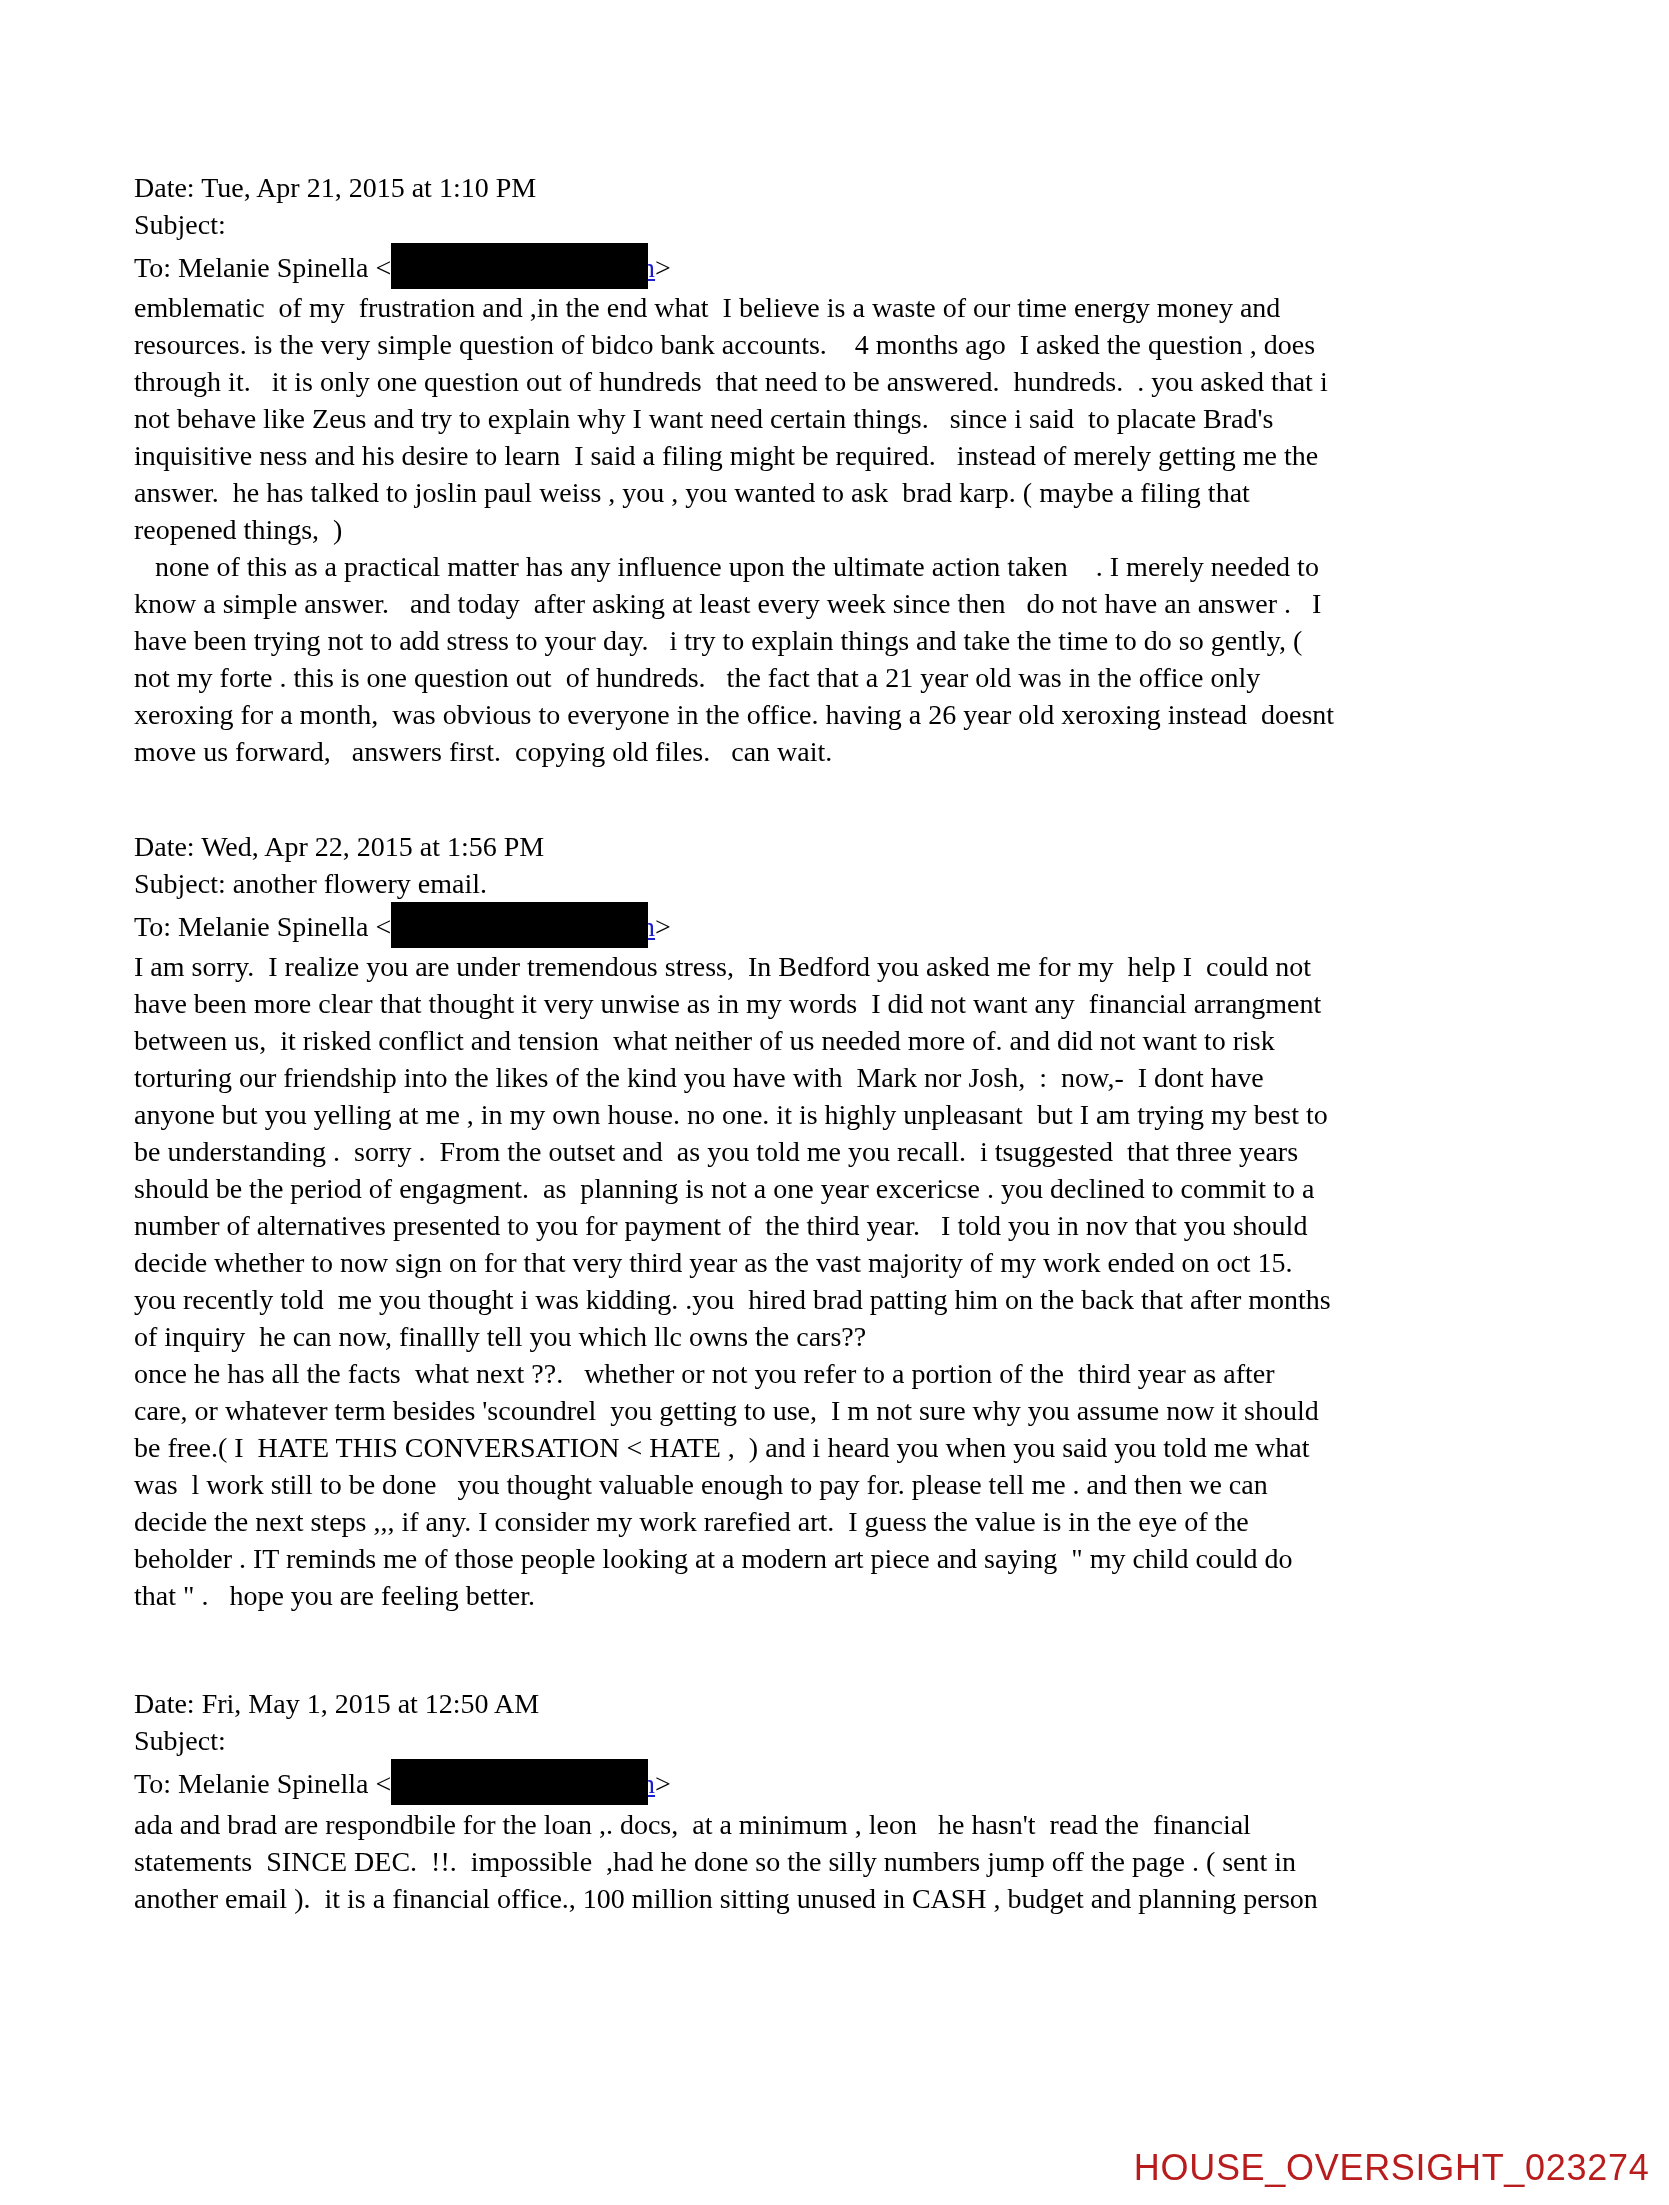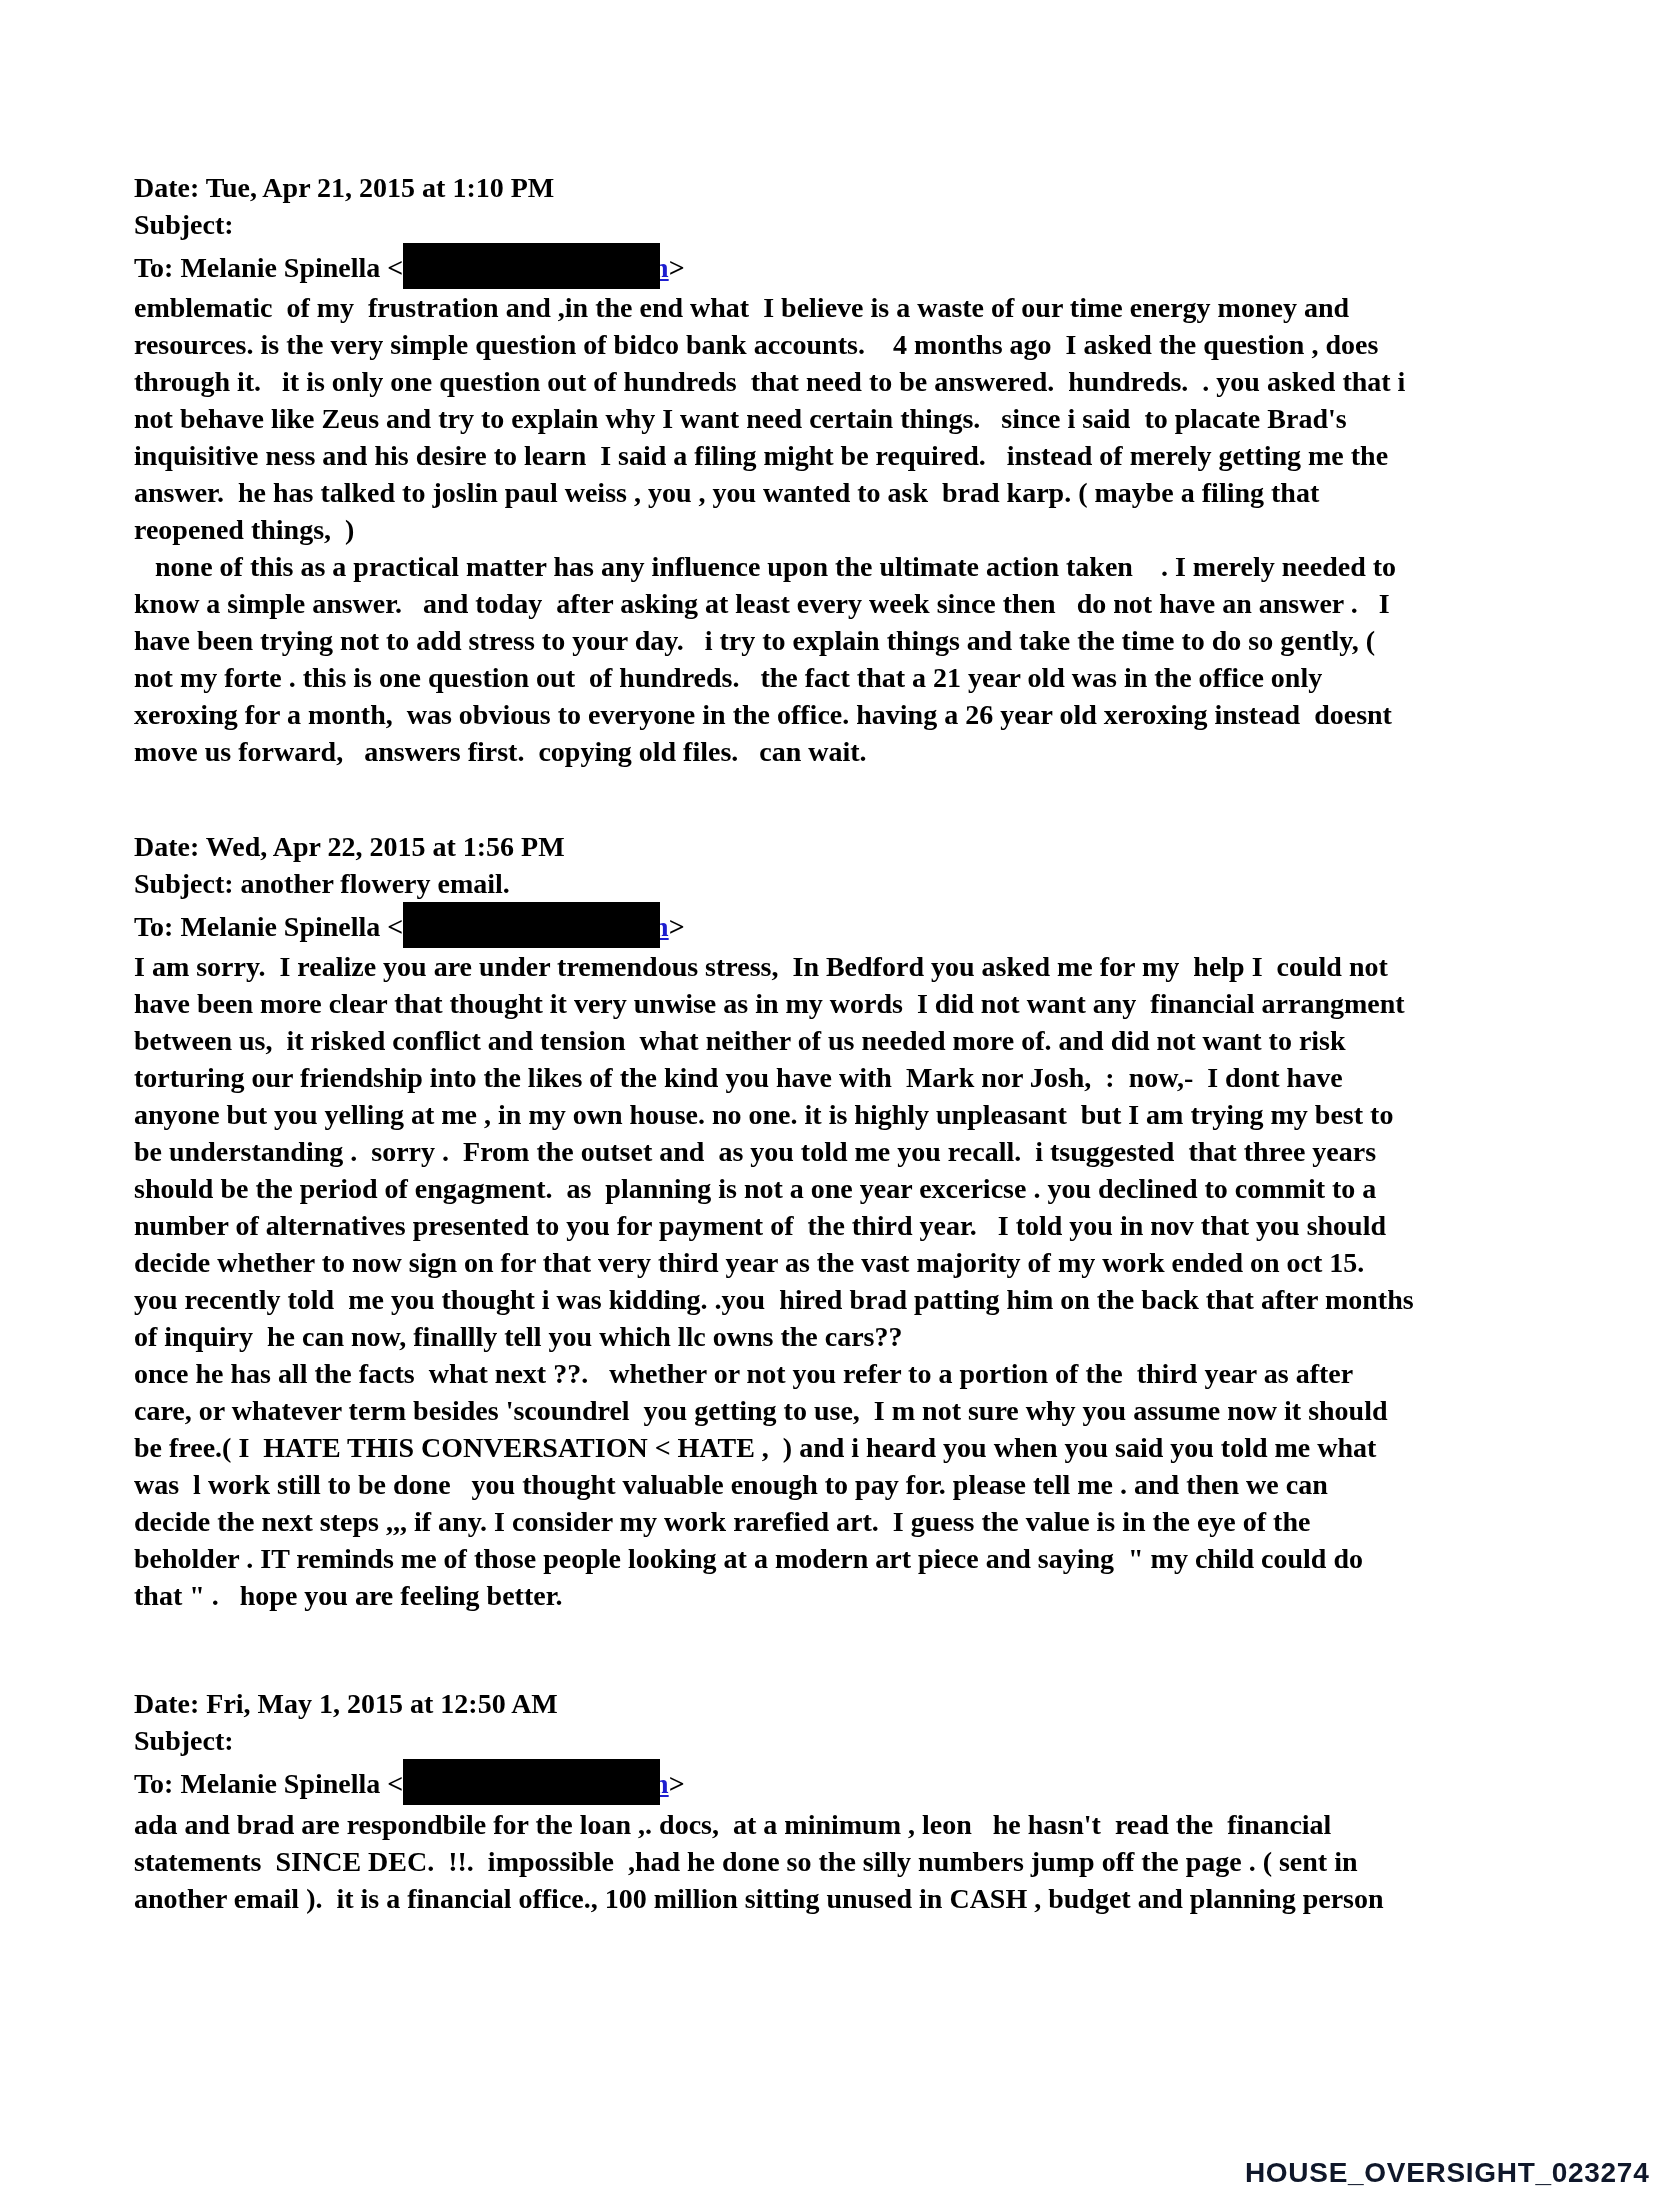--- a/index.html
+++ b/index.html
@@ -8,21 +8,20 @@
     background: #ffffff;
   }
   .page {
     position: relative;
     width: 1669px;
     height: 2205px;
     background: #ffffff;
     overflow: hidden;
     font-family: "Liberation Serif", serif;
     color: #000000;
-    font-weight: bold;
   }
   .content {
     position: absolute;
     left: 134px;
     top: 169px;
     width: 1417px;
     font-size: 28px;
     line-height: 37px;
   }
   .line {
@@ -49,22 +48,22 @@
     margin-left: -7.2px;
   }
   .gap-after-header { height: 9.2px; }
   .email-gap-a { height: 58px; }
   .email-gap-b { height: 71px; }
   .bates {
     position: absolute;
     right: 19.6px;
     bottom: 15.7px;
     font-family: "Liberation Sans", sans-serif;
-    font-size: 28px;
-    color: #0f172a;
+    font-size: 36px;
+    color: #b91c1c;
     letter-spacing: 0.7px;
   }
 </style>
 </head>
 <body>
 
 <div class="page">
   <div class="content">
 
     <div>

